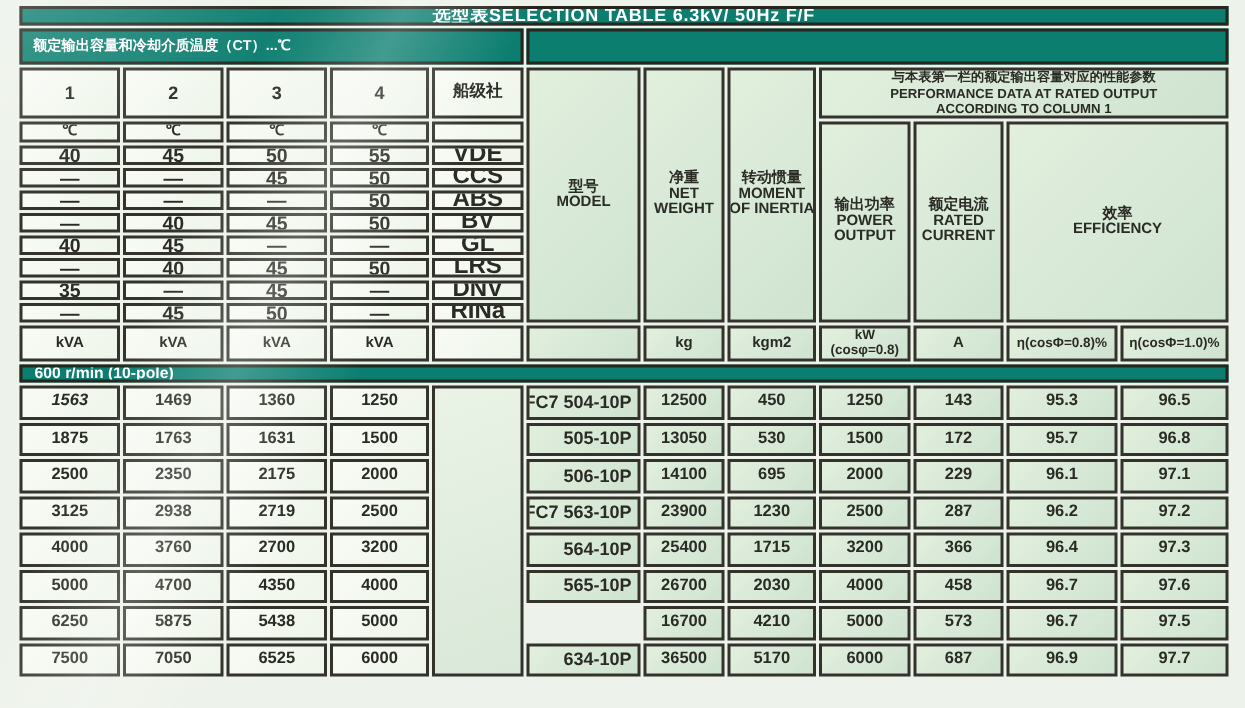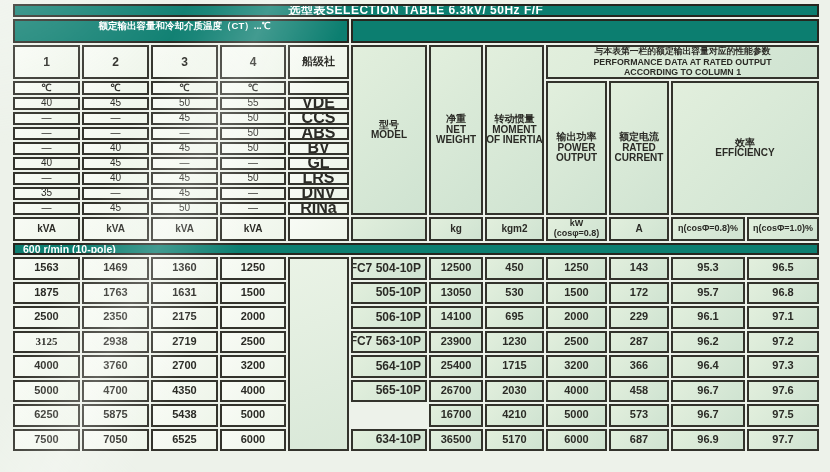--- a/index.html
+++ b/index.html
@@ -29,25 +29,25 @@
     display:flex;align-items:center;justify-content:center;
     box-sizing:border-box;color:#2b2b26;line-height:1.05;
     overflow:hidden;white-space:nowrap;
   }
   .teal{background:#0c7e70;color:#ffffff;border-color:#26261f;}
   .white{background:linear-gradient(135deg,#f8fbf5,#eef5ea);}
   .green{background:linear-gradient(135deg,#e2efdd,#cfe3d1);}
   .merged{background:linear-gradient(160deg,#eaf3e6,#d9e8d8);}
   .vstack{flex-direction:column;justify-content:center;}
   .title-cell{font-size:12px;font-weight:bold;letter-spacing:.5px;}
-  .r2-cell{flex-direction:row;align-items:flex-start;justify-content:center;
+  .r2-cell{flex-direction:column;align-items:flex-start;justify-content:center;
     padding-left:7px;font-size:9.5px;font-weight:bold;}
   .colnum{font-size:12px;font-weight:bold;}
   .soc-hdr{font-size:11px;font-weight:bold;}
-  .temp{font-size:10px;font-weight:normal;}
+  .temp{font-size:13px;font-weight:bold;}
   .society{font-size:16px;font-weight:bold;}
   .unit{font-size:10px;font-weight:bold;}
   .hdr{font-size:10px;font-weight:bold;text-align:center;}
   .hdr .ln{display:block;}
   .perf{font-size:8.8px;font-weight:bold;text-align:center;line-height:1.18;}
   .band-cell{justify-content:flex-start;padding-left:8px;font-size:10.5px;font-weight:bold;}
   .num{font-size:11px;font-weight:bold;}
   .model-val{justify-content:flex-end;padding-right:4px;font-size:12px;font-weight:bold;}
   .small-unit{font-size:9px;font-weight:bold;line-height:1.1;}
 </style>
@@ -164,21 +164,21 @@
     <div class="cell white temp" style="grid-area: 11 / 1 / 12 / 2;">35</div>
     <div class="cell white temp" style="grid-area: 11 / 2 / 12 / 3;">—</div>
     <div class="cell white temp" style="grid-area: 11 / 3 / 12 / 4;">45</div>
     <div class="cell white temp" style="grid-area: 11 / 4 / 12 / 5;">—</div>
     <div class="cell white society" style="grid-area: 11 / 5 / 12 / 6;">DNV</div>
     <div class="cell white temp" style="grid-area: 12 / 1 / 13 / 2;">—</div>
     <div class="cell white temp" style="grid-area: 12 / 2 / 13 / 3;">45</div>
     <div class="cell white temp" style="grid-area: 12 / 3 / 13 / 4;">50</div>
     <div class="cell white temp" style="grid-area: 12 / 4 / 13 / 5;">—</div>
     <div class="cell white society" style="grid-area: 12 / 5 / 13 / 6;">RINa</div>
-    <div class="cell white num" style="grid-area: 15 / 1 / 16 / 2;">1563</div>
+    <div class="cell white num" style="grid-area: 15 / 1 / 16 / 2; font-style: italic;">1563</div>
     <div class="cell white num" style="grid-area: 15 / 2 / 16 / 3;">1469</div>
     <div class="cell white num" style="grid-area: 15 / 3 / 16 / 4;">1360</div>
     <div class="cell white num" style="grid-area: 15 / 4 / 16 / 5;">1250</div>
     <div class="cell green model-val" style="grid-area: 15 / 6 / 16 / 7;">ZFC7 504-10P</div>
     <div class="cell green num" style="grid-area: 15 / 7 / 16 / 8;">12500</div>
     <div class="cell green num" style="grid-area: 15 / 8 / 16 / 9;">450</div>
     <div class="cell green num" style="grid-area: 15 / 9 / 16 / 10;">1250</div>
     <div class="cell green num" style="grid-area: 15 / 10 / 16 / 11;">143</div>
     <div class="cell green num" style="grid-area: 15 / 11 / 16 / 12;">95.3</div>
     <div class="cell green num" style="grid-area: 15 / 12 / 16 / 13;">96.5</div>
@@ -197,21 +197,21 @@
     <div class="cell white num" style="grid-area: 17 / 2 / 18 / 3;">2350</div>
     <div class="cell white num" style="grid-area: 17 / 3 / 18 / 4;">2175</div>
     <div class="cell white num" style="grid-area: 17 / 4 / 18 / 5;">2000</div>
     <div class="cell green model-val" style="grid-area: 17 / 6 / 18 / 7;">506-10P</div>
     <div class="cell green num" style="grid-area: 17 / 7 / 18 / 8;">14100</div>
     <div class="cell green num" style="grid-area: 17 / 8 / 18 / 9;">695</div>
     <div class="cell green num" style="grid-area: 17 / 9 / 18 / 10;">2000</div>
     <div class="cell green num" style="grid-area: 17 / 10 / 18 / 11;">229</div>
     <div class="cell green num" style="grid-area: 17 / 11 / 18 / 12;">96.1</div>
     <div class="cell green num" style="grid-area: 17 / 12 / 18 / 13;">97.1</div>
-    <div class="cell white num" style="grid-area: 18 / 1 / 19 / 2; font-family: Liberation Serif, serif;">3125</div>
+    <div class="cell white num" style="grid-area: 18 / 1 / 19 / 2;">3125</div>
     <div class="cell white num" style="grid-area: 18 / 2 / 19 / 3;">2938</div>
     <div class="cell white num" style="grid-area: 18 / 3 / 19 / 4;">2719</div>
     <div class="cell white num" style="grid-area: 18 / 4 / 19 / 5;">2500</div>
     <div class="cell green model-val" style="grid-area: 18 / 6 / 19 / 7;">ZFC7 563-10P</div>
     <div class="cell green num" style="grid-area: 18 / 7 / 19 / 8;">23900</div>
     <div class="cell green num" style="grid-area: 18 / 8 / 19 / 9;">1230</div>
     <div class="cell green num" style="grid-area: 18 / 9 / 19 / 10;">2500</div>
     <div class="cell green num" style="grid-area: 18 / 10 / 19 / 11;">287</div>
     <div class="cell green num" style="grid-area: 18 / 11 / 19 / 12;">96.2</div>
     <div class="cell green num" style="grid-area: 18 / 12 / 19 / 13;">97.2</div>

